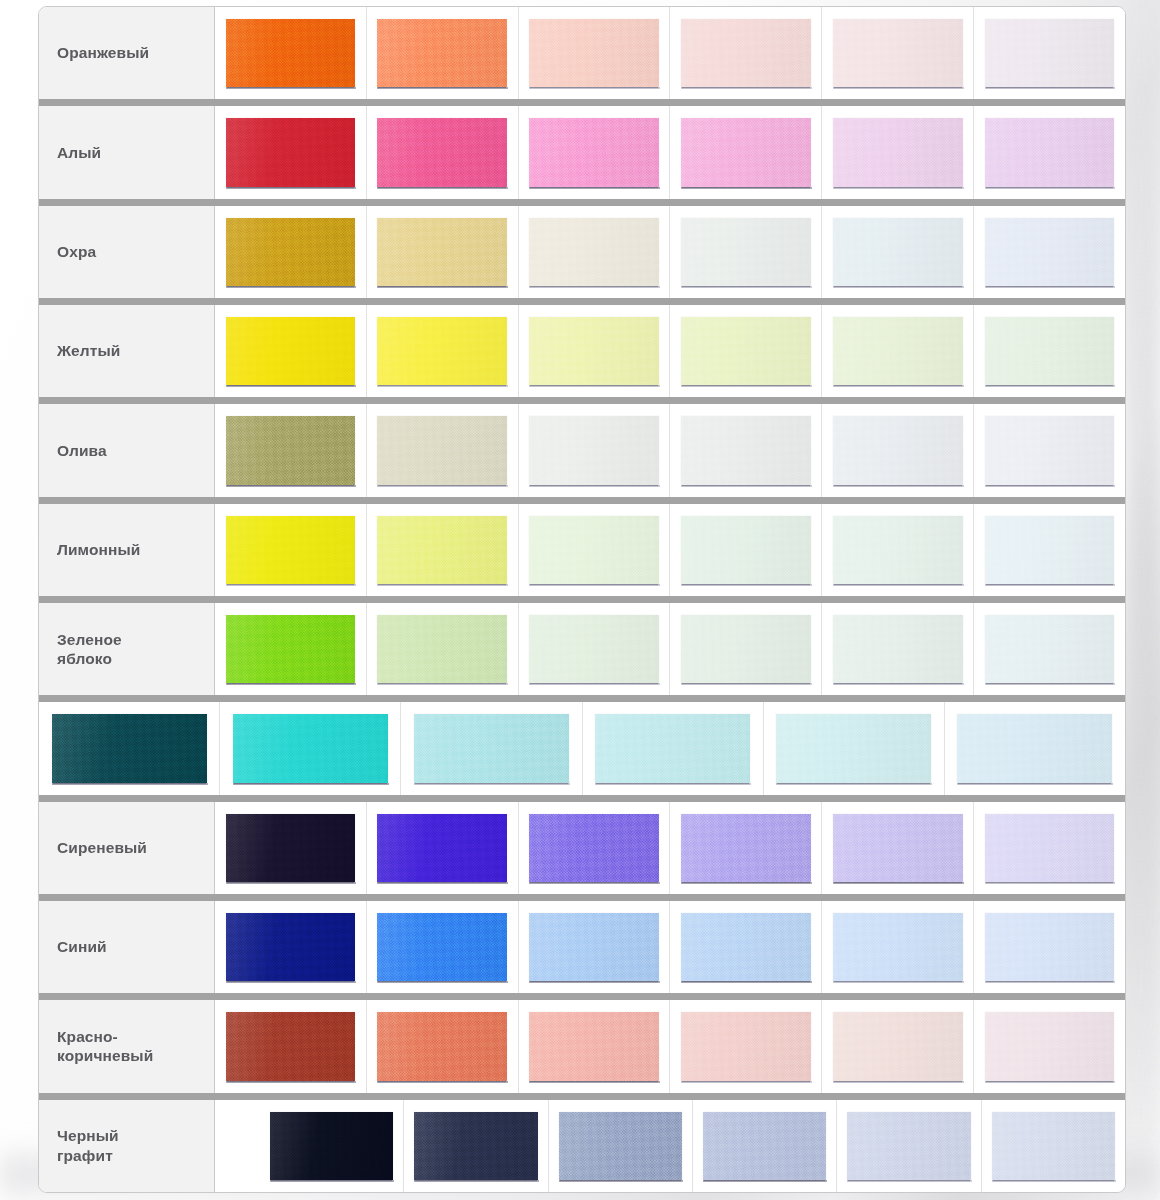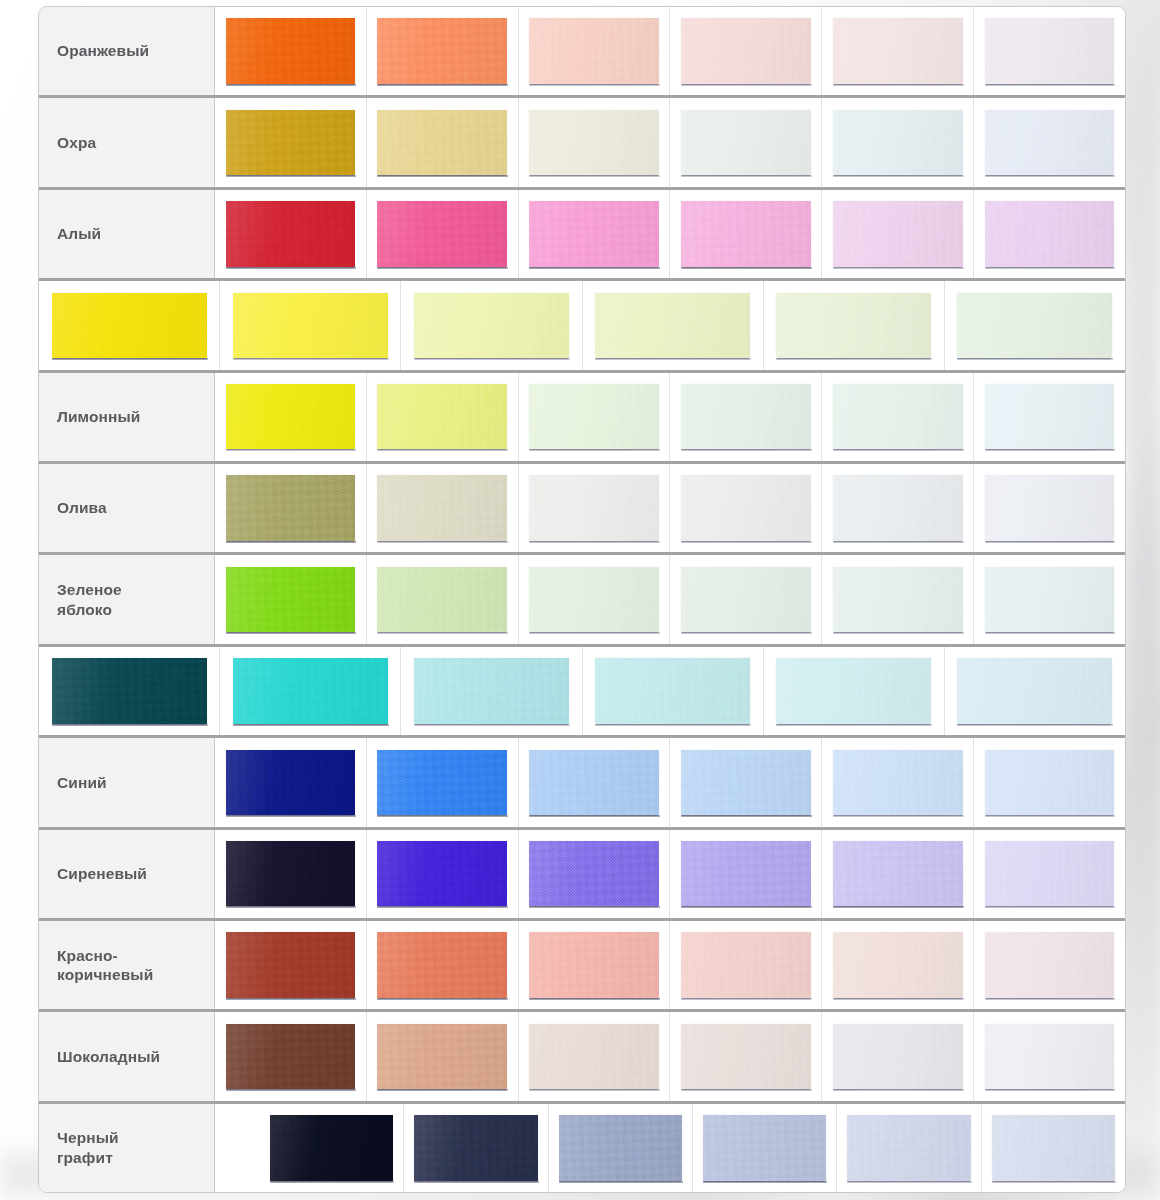--- a/index.html
+++ b/index.html
@@ -49,21 +49,21 @@
     border: 1px solid #c9c9c9;
     border-radius: 9px;
     box-sizing: border-box;
     overflow: hidden;
   }
 
   .palette-row {
     display: flex;
     flex: 1 1 0;
     min-height: 0;
-    border-bottom: 3px solid #a3a3a3;
+    border-bottom: 7px solid #a3a3a3;
     box-sizing: border-box;
   }
   .palette-row:last-child { border-bottom: none; gap: 45px; }
 
   .row-label {
     width: 176px;
     flex: 0 0 176px;
     box-sizing: border-box;
     background: #f2f2f2;
     border-right: 1px solid #c9c9c9;
@@ -156,20 +156,43 @@
         </div>
         <div class="swatch-cell">
           <div class="swatch light-card" title="Оранжевый · #F3E2E4" style="background-color: rgb(243, 226, 228);"></div>
         </div>
         <div class="swatch-cell">
           <div class="swatch light-card" title="Оранжевый · #EDE7EE" style="background-color: rgb(237, 231, 238);"></div>
         </div>
       </div>
     </div>
     <div class="palette-row">
+      <div class="row-label">Алый</div>
+      <div class="swatch-cells">
+        <div class="swatch-cell">
+          <div class="swatch" title="Алый · #CF1F2E" style="background-color: rgb(207, 31, 46);"></div>
+        </div>
+        <div class="swatch-cell">
+          <div class="swatch" title="Алый · #EF558F" style="background-color: rgb(239, 85, 143);"></div>
+        </div>
+        <div class="swatch-cell">
+          <div class="swatch" title="Алый · #F799D2" style="background-color: rgb(247, 153, 210);"></div>
+        </div>
+        <div class="swatch-cell">
+          <div class="swatch" title="Алый · #F4ADDC" style="background-color: rgb(244, 173, 220);"></div>
+        </div>
+        <div class="swatch-cell">
+          <div class="swatch light-card" title="Алый · #EDCFEC" style="background-color: rgb(237, 207, 236);"></div>
+        </div>
+        <div class="swatch-cell">
+          <div class="swatch light-card" title="Алый · #E9CDEE" style="background-color: rgb(233, 205, 238);"></div>
+        </div>
+      </div>
+    </div>
+    <div class="palette-row">
       <div class="row-label">Охра</div>
       <div class="swatch-cells">
         <div class="swatch-cell">
           <div class="swatch" title="Охра · #C99B18" style="background-color: rgb(201, 155, 24);"></div>
         </div>
         <div class="swatch-cell">
           <div class="swatch" title="Охра · #E6D28C" style="background-color: rgb(230, 210, 140);"></div>
         </div>
         <div class="swatch-cell">
           <div class="swatch light-card" title="Охра · #EDE9DC" style="background-color: rgb(237, 233, 220);"></div>
@@ -179,43 +202,21 @@
         </div>
         <div class="swatch-cell">
           <div class="swatch light-card" title="Охра · #E4EDF1" style="background-color: rgb(228, 237, 241);"></div>
         </div>
         <div class="swatch-cell">
           <div class="swatch light-card" title="Охра · #E4EAF4" style="background-color: rgb(228, 234, 244);"></div>
         </div>
       </div>
     </div>
     <div class="palette-row">
-      <div class="row-label">Алый</div>
-      <div class="swatch-cells">
-        <div class="swatch-cell">
-          <div class="swatch" title="Алый · #CF1F2E" style="background-color: rgb(207, 31, 46);"></div>
-        </div>
-        <div class="swatch-cell">
-          <div class="swatch" title="Алый · #EF558F" style="background-color: rgb(239, 85, 143);"></div>
-        </div>
-        <div class="swatch-cell">
-          <div class="swatch" title="Алый · #F799D2" style="background-color: rgb(247, 153, 210);"></div>
-        </div>
-        <div class="swatch-cell">
-          <div class="swatch" title="Алый · #F4ADDC" style="background-color: rgb(244, 173, 220);"></div>
-        </div>
-        <div class="swatch-cell">
-          <div class="swatch light-card" title="Алый · #EDCFEC" style="background-color: rgb(237, 207, 236);"></div>
-        </div>
-        <div class="swatch-cell">
-          <div class="swatch light-card" title="Алый · #E9CDEE" style="background-color: rgb(233, 205, 238);"></div>
-        </div>
-      </div>
-    </div>
-    <div class="palette-row">
+      <div class="row-label">Желтый</div>
       <div class="swatch-cells">
         <div class="swatch-cell">
           <div class="swatch" title="Желтый · #F4E009" style="background-color: rgb(244, 224, 9);"></div>
         </div>
         <div class="swatch-cell">
           <div class="swatch light-card" title="Желтый · #F7EE40" style="background-color: rgb(247, 238, 64);"></div>
         </div>
         <div class="swatch-cell">
           <div class="swatch light-card" title="Желтый · #EEF3AE" style="background-color: rgb(238, 243, 174);"></div>
         </div>
@@ -224,62 +225,62 @@
         </div>
         <div class="swatch-cell">
           <div class="swatch light-card" title="Желтый · #E7F1D6" style="background-color: rgb(231, 241, 214);"></div>
         </div>
         <div class="swatch-cell">
           <div class="swatch light-card" title="Желтый · #E4F0E1" style="background-color: rgb(228, 240, 225);"></div>
         </div>
       </div>
     </div>
     <div class="palette-row">
+      <div class="row-label">Олива</div>
+      <div class="swatch-cells">
+        <div class="swatch-cell">
+          <div class="swatch" title="Олива · #A2A060" style="background-color: rgb(162, 160, 96);"></div>
+        </div>
+        <div class="swatch-cell">
+          <div class="swatch light-card" title="Олива · #DCD9C3" style="background-color: rgb(220, 217, 195);"></div>
+        </div>
+        <div class="swatch-cell">
+          <div class="swatch light-card" title="Олива · #EBEDEA" style="background-color: rgb(235, 237, 234);"></div>
+        </div>
+        <div class="swatch-cell">
+          <div class="swatch light-card" title="Олива · #EAECEB" style="background-color: rgb(234, 236, 235);"></div>
+        </div>
+        <div class="swatch-cell">
+          <div class="swatch light-card" title="Олива · #E9ECEF" style="background-color: rgb(233, 236, 239);"></div>
+        </div>
+        <div class="swatch-cell">
+          <div class="swatch light-card" title="Олива · #EBEDF3" style="background-color: rgb(235, 237, 243);"></div>
+        </div>
+      </div>
+    </div>
+    <div class="palette-row">
       <div class="row-label">Лимонный</div>
       <div class="swatch-cells">
         <div class="swatch-cell">
           <div class="swatch light-card" title="Лимонный · #EDE90F" style="background-color: rgb(237, 233, 15);"></div>
         </div>
         <div class="swatch-cell">
           <div class="swatch light-card" title="Лимонный · #E9F07C" style="background-color: rgb(233, 240, 124);"></div>
         </div>
         <div class="swatch-cell">
           <div class="swatch light-card" title="Лимонный · #E6F3DC" style="background-color: rgb(230, 243, 220);"></div>
         </div>
         <div class="swatch-cell">
           <div class="swatch light-card" title="Лимонный · #E3F0E6" style="background-color: rgb(227, 240, 230);"></div>
         </div>
         <div class="swatch-cell">
           <div class="swatch light-card" title="Лимонный · #E5F1EA" style="background-color: rgb(229, 241, 234);"></div>
         </div>
         <div class="swatch-cell">
           <div class="swatch light-card" title="Лимонный · #E6F0F4" style="background-color: rgb(230, 240, 244);"></div>
-        </div>
-      </div>
-    </div>
-    <div class="palette-row">
-      <div class="row-label">Олива</div>
-      <div class="swatch-cells">
-        <div class="swatch-cell">
-          <div class="swatch" title="Олива · #A2A060" style="background-color: rgb(162, 160, 96);"></div>
-        </div>
-        <div class="swatch-cell">
-          <div class="swatch light-card" title="Олива · #DCD9C3" style="background-color: rgb(220, 217, 195);"></div>
-        </div>
-        <div class="swatch-cell">
-          <div class="swatch light-card" title="Олива · #EBEDEA" style="background-color: rgb(235, 237, 234);"></div>
-        </div>
-        <div class="swatch-cell">
-          <div class="swatch light-card" title="Олива · #EAECEB" style="background-color: rgb(234, 236, 235);"></div>
-        </div>
-        <div class="swatch-cell">
-          <div class="swatch light-card" title="Олива · #E9ECEF" style="background-color: rgb(233, 236, 239);"></div>
-        </div>
-        <div class="swatch-cell">
-          <div class="swatch light-card" title="Олива · #EBEDF3" style="background-color: rgb(235, 237, 243);"></div>
         </div>
       </div>
     </div>
     <div class="palette-row">
       <div class="row-label">Зеленое
 яблоко</div>
       <div class="swatch-cells">
         <div class="swatch-cell">
           <div class="swatch" title="Зеленое яблоко · #79D616" style="background-color: rgb(121, 214, 22);"></div>
         </div>
@@ -316,62 +317,62 @@
         </div>
         <div class="swatch-cell">
           <div class="swatch light-card" title="Изумрудный · #CFEDEF" style="background-color: rgb(207, 237, 239);"></div>
         </div>
         <div class="swatch-cell">
           <div class="swatch light-card" title="Изумрудный · #D6EAF3" style="background-color: rgb(214, 234, 243);"></div>
         </div>
       </div>
     </div>
     <div class="palette-row">
+      <div class="row-label">Сиреневый</div>
+      <div class="swatch-cells">
+        <div class="swatch-cell">
+          <div class="swatch" title="Сиреневый · #140E28" style="background-color: rgb(20, 14, 40);"></div>
+        </div>
+        <div class="swatch-cell">
+          <div class="swatch" title="Сиреневый · #3E1ED6" style="background-color: rgb(62, 30, 214);"></div>
+        </div>
+        <div class="swatch-cell">
+          <div class="swatch" title="Сиреневый · #7C69E8" style="background-color: rgb(124, 105, 232);"></div>
+        </div>
+        <div class="swatch-cell">
+          <div class="swatch" title="Сиреневый · #AEA2EE" style="background-color: rgb(174, 162, 238);"></div>
+        </div>
+        <div class="swatch-cell">
+          <div class="swatch" title="Сиреневый · #C8C0F1" style="background-color: rgb(200, 192, 241);"></div>
+        </div>
+        <div class="swatch-cell">
+          <div class="swatch light-card" title="Сиреневый · #DAD6F4" style="background-color: rgb(218, 214, 244);"></div>
+        </div>
+      </div>
+    </div>
+    <div class="palette-row">
       <div class="row-label">Синий</div>
       <div class="swatch-cells">
         <div class="swatch-cell">
           <div class="swatch" title="Синий · #0A1680" style="background-color: rgb(10, 22, 128);"></div>
         </div>
         <div class="swatch-cell">
           <div class="swatch" title="Синий · #2F7BF1" style="background-color: rgb(47, 123, 241);"></div>
         </div>
         <div class="swatch-cell">
           <div class="swatch" title="Синий · #A7CAF3" style="background-color: rgb(167, 202, 243);"></div>
         </div>
         <div class="swatch-cell">
           <div class="swatch" title="Синий · #B7D3F4" style="background-color: rgb(183, 211, 244);"></div>
         </div>
         <div class="swatch-cell">
           <div class="swatch light-card" title="Синий · #CADEF7" style="background-color: rgb(202, 222, 247);"></div>
         </div>
         <div class="swatch-cell">
           <div class="swatch light-card" title="Синий · #D4E2F7" style="background-color: rgb(212, 226, 247);"></div>
-        </div>
-      </div>
-    </div>
-    <div class="palette-row">
-      <div class="row-label">Сиреневый</div>
-      <div class="swatch-cells">
-        <div class="swatch-cell">
-          <div class="swatch" title="Сиреневый · #140E28" style="background-color: rgb(20, 14, 40);"></div>
-        </div>
-        <div class="swatch-cell">
-          <div class="swatch" title="Сиреневый · #3E1ED6" style="background-color: rgb(62, 30, 214);"></div>
-        </div>
-        <div class="swatch-cell">
-          <div class="swatch" title="Сиреневый · #7C69E8" style="background-color: rgb(124, 105, 232);"></div>
-        </div>
-        <div class="swatch-cell">
-          <div class="swatch" title="Сиреневый · #AEA2EE" style="background-color: rgb(174, 162, 238);"></div>
-        </div>
-        <div class="swatch-cell">
-          <div class="swatch" title="Сиреневый · #C8C0F1" style="background-color: rgb(200, 192, 241);"></div>
-        </div>
-        <div class="swatch-cell">
-          <div class="swatch light-card" title="Сиреневый · #DAD6F4" style="background-color: rgb(218, 214, 244);"></div>
         </div>
       </div>
     </div>
     <div class="palette-row">
       <div class="row-label">Красно-
 коричневый</div>
       <div class="swatch-cells">
         <div class="swatch-cell">
           <div class="swatch" title="Красно- коричневый · #9C3626" style="background-color: rgb(156, 54, 38);"></div>
         </div>
@@ -386,43 +387,20 @@
         </div>
         <div class="swatch-cell">
           <div class="swatch light-card" title="Красно- коричневый · #F0DEDA" style="background-color: rgb(240, 222, 218);"></div>
         </div>
         <div class="swatch-cell">
           <div class="swatch light-card" title="Красно- коричневый · #EFE2E8" style="background-color: rgb(239, 226, 232);"></div>
         </div>
       </div>
     </div>
     <div class="palette-row">
-      <div class="row-label">Шоколадный</div>
-      <div class="swatch-cells">
-        <div class="swatch-cell">
-          <div class="swatch" title="Шоколадный · #6A3B2C" style="background-color: rgb(106, 59, 44);"></div>
-        </div>
-        <div class="swatch-cell">
-          <div class="swatch" title="Шоколадный · #D8A183" style="background-color: rgb(216, 161, 131);"></div>
-        </div>
-        <div class="swatch-cell">
-          <div class="swatch light-card" title="Шоколадный · #E7D9D3" style="background-color: rgb(231, 217, 211);"></div>
-        </div>
-        <div class="swatch-cell">
-          <div class="swatch light-card" title="Шоколадный · #E8DDD9" style="background-color: rgb(232, 221, 217);"></div>
-        </div>
-        <div class="swatch-cell">
-          <div class="swatch light-card" title="Шоколадный · #E5E5EC" style="background-color: rgb(229, 229, 236);"></div>
-        </div>
-        <div class="swatch-cell">
-          <div class="swatch light-card" title="Шоколадный · #EDEDF1" style="background-color: rgb(237, 237, 241);"></div>
-        </div>
-      </div>
-    </div>
-    <div class="palette-row">
       <div class="row-label">Черный
 графит</div>
       <div class="swatch-cells">
         <div class="swatch-cell">
           <div class="swatch" title="Черный графит · #070B1C" style="background-color: rgb(7, 11, 28);"></div>
         </div>
         <div class="swatch-cell">
           <div class="swatch" title="Черный графит · #252C47" style="background-color: rgb(37, 44, 71);"></div>
         </div>
         <div class="swatch-cell">

